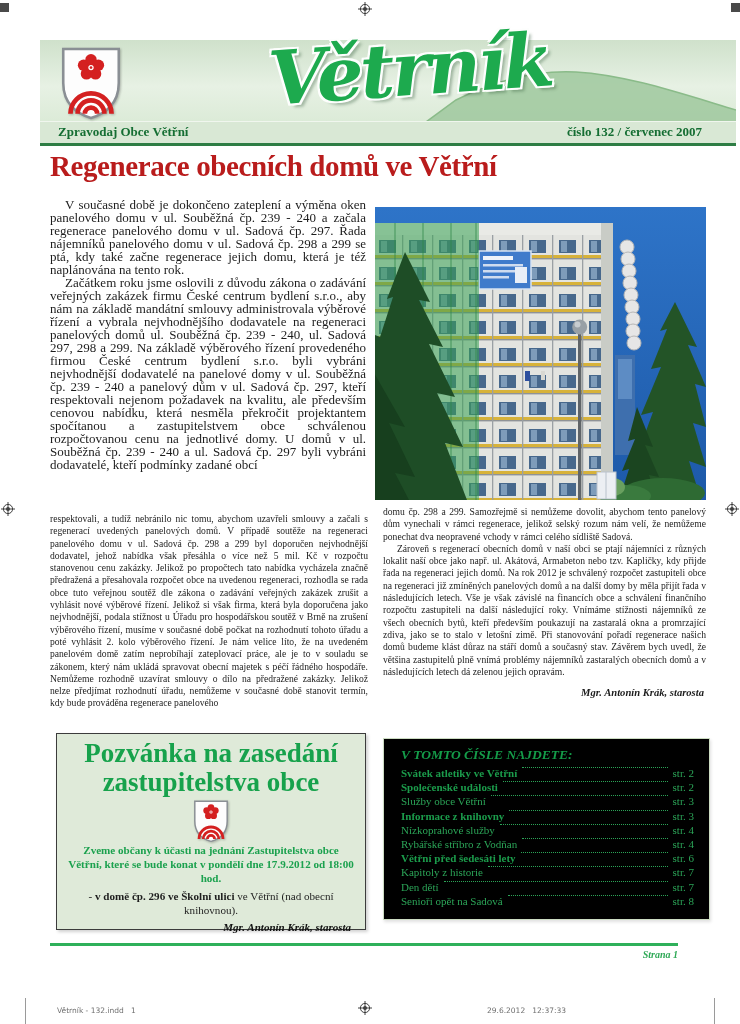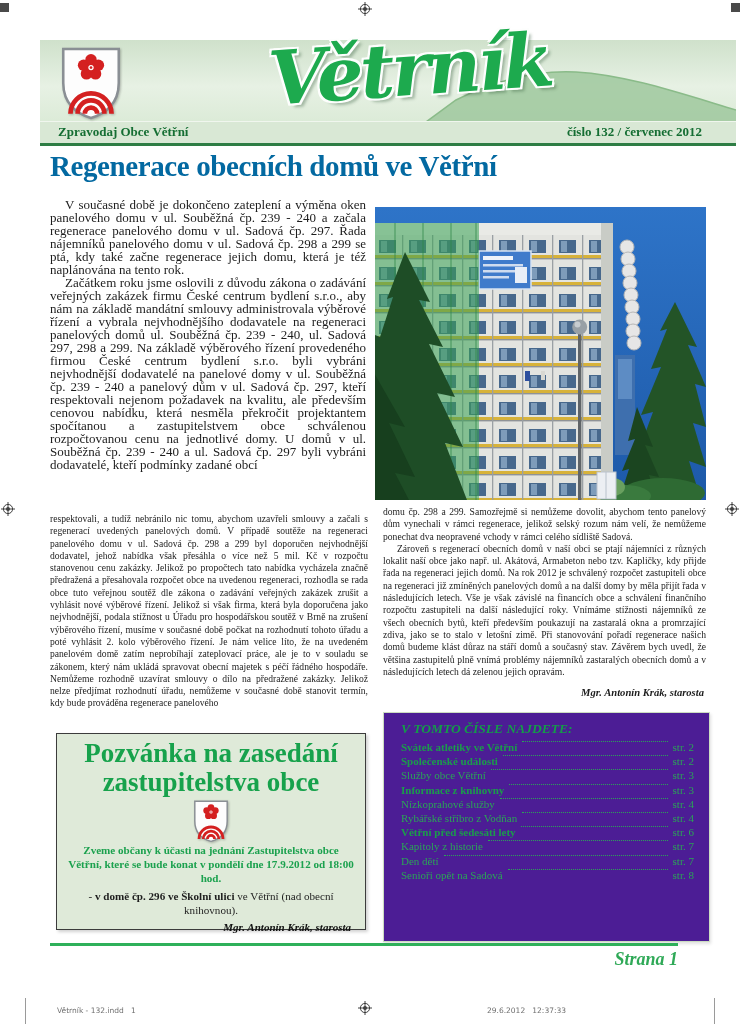--- a/index.html
+++ b/index.html
@@ -14,50 +14,50 @@
   .publisher{position:absolute;left:18px;bottom:3px;font-size:13px;font-weight:bold;color:#156e33;}
   .issue{position:absolute;right:34px;bottom:3px;font-size:13px;font-weight:bold;color:#156e33;}
   .coa-masthead{position:absolute;left:20px;top:6px;width:62px;height:74px;filter:drop-shadow(1px 1px 1px rgba(0,0,0,.25));}
   .hill{position:absolute;right:0;bottom:21px;width:310px;height:60px;}
   .title-script{position:absolute;left:195px;top:-14px;width:350px;text-align:center;
     font-family:"DejaVu Serif",serif;font-style:italic;font-weight:bold;font-size:74px;
     color:#1daa4e;transform:rotate(-4deg);letter-spacing:-3px;z-index:5;
     text-shadow:2px 2px 0 #fdfefd,-2px -2px 0 #fdfefd,2px -2px 0 #fdfefd,-2px 2px 0 #fdfefd,4px 4px 3px rgba(40,80,50,.35);}
 
   
-  .headline{position:absolute;left:50px;top:150px;width:660px;font-size:29px;font-weight:bold;color:#0369a1;letter-spacing:-.4px;}
+  .headline{position:absolute;left:50px;top:150px;width:660px;font-size:29px;font-weight:bold;color:#b91c1c;letter-spacing:-.4px;}
   .col-top{position:absolute;left:50px;top:198px;width:316px;height:307px;font-size:13px;line-height:13px;text-align:justify;color:#1c1c1c;overflow:hidden;}
   .col-top p{margin:0;text-indent:15px;}
   .photo{position:absolute;left:375px;top:207px;width:331px;height:293px;}
   .col-bl{position:absolute;left:50px;top:513px;width:318px;height:228px;font-size:9.6px;line-height:12.3px;text-align:justify;color:#1c1c1c;overflow:hidden;}
   .col-br{position:absolute;left:383px;top:506px;width:323px;height:232px;font-size:9.6px;line-height:12.3px;text-align:justify;color:#1c1c1c;}
   .col-br p{margin:0;}
   .col-br p.indent{text-indent:14px;}
   .sig{text-align:right;font-weight:bold;font-style:italic;font-size:10.6px;margin-top:9px;padding-right:2px;}
 
   
   .inv-box{position:absolute;left:56px;top:733px;width:310px;height:197px;background:#dfead9;
     border:1px solid #3c3c3c;box-shadow:2px 2px 3px rgba(0,0,0,.18);text-align:center;box-sizing:border-box;}
   .inv-title{margin-top:5px;font-size:27px;line-height:1.06;font-weight:bold;color:#17a24c;}
   .inv-coa{width:36px;height:44px;margin:3px auto 1px;display:block;filter:drop-shadow(1px 1px 1px rgba(0,0,0,.25));}
   .inv-lead{font-size:11.1px;font-weight:bold;color:#1ba14e;line-height:1.26;margin:1px 10px 4px;}
   .inv-body{font-size:11.1px;color:#1e1e1e;line-height:1.22;margin:0 6px;}
   .inv-sig{font-size:11px;font-weight:bold;font-style:italic;text-align:right;margin:4px 14px 0;color:#111;}
 
   
-  .toc-box{position:absolute;left:383px;top:712px;width:327px;height:230px;background:#4c1d95;
+  .toc-box{position:absolute;left:383px;top:738px;width:327px;height:182px;background:#000000;
     border:1px solid #ccdcc2;box-shadow:1px 2px 3px rgba(0,0,0,.12);padding:7px 15px 0 17px;box-sizing:border-box;}
   .toc-heading{font-size:13.5px;font-weight:bold;font-style:italic;color:#149c49;margin:1px 0 4px;}
   .toc-row{display:flex;align-items:flex-start;font-size:11px;color:#2ba457;height:14.2px;}
   .toc-row.bold .lbl{font-weight:bold;color:#1b9c4b;}
   .dots{flex:1;border-bottom:1.5px dotted #2ba457;margin:0 5px 2px;}
 
   
   .rule{position:absolute;left:50px;top:943px;width:628px;height:2.5px;background:#2fb05a;}
-  .page-label{position:absolute;left:50px;top:949px;width:628px;text-align:right;font-size:18px;font-weight:bold;font-style:italic;color:#2fa957;}
+  .page-label{position:absolute;left:50px;top:949px;width:628px;text-align:right;font-size:10px;font-weight:bold;font-style:italic;color:#2fa957;}
   .print-foot{position:absolute;left:0;top:998px;width:608px;height:26px;font-family:"DejaVu Sans",sans-serif;font-size:7.5px;color:#6e6e6e;}
   .print-file{position:absolute;left:57px;top:8px;white-space:pre;}
   .print-time{position:absolute;right:42px;top:8px;white-space:pre;}
   .cropline{position:absolute;width:1px;background:#9a9a9a;}
   .reg{position:absolute;width:14px;height:14px;}
   .corner{position:absolute;background:#4a4a4a;}
 </style>
 </head>
 <body>
 
@@ -108,21 +108,21 @@
     <svg class="hill" viewBox="0 0 310 60" preserveAspectRatio="none">
       <path d="M0,60 L30,38 C70,18 110,8 150,10 C200,13 250,30 310,48 L310,60 Z" fill="#9fc89e" opacity="0.85"></path>
       <path d="M0,60 L30,38 C70,18 110,8 150,10 C200,13 250,30 310,48" fill="none" stroke="#8abb89" stroke-width="1.5"></path>
     </svg>
     <div class="masthead-strip"></div>
     <svg class="coa-masthead" viewBox="0 0 60 72">
         <use href="#coa"></use>
       </svg>
     <div class="title-script">Větrník</div>
     <div class="publisher">Zpravodaj Obce Větřní</div>
-    <div class="issue">číslo 132 / červenec 2012</div>
+    <div class="issue">číslo 132 / červenec 2007</div>
   </div>
 
   <h1 class="headline" style="margin:0;">Regenerace obecních domů ve Větřní</h1>
 
   <div class="col-top">
     <p>V současné době je dokončeno zateplení a výměna oken panelového domu v ul. Souběžná čp. 239 - 240 a začala regenerace panelového domu v ul. Sadová čp. 297. Řada nájemníků panelového domu v ul. Sadová čp. 298 a 299 se ptá, kdy také začne regenerace jejich domu, která je též naplánována na tento rok.</p>
     <p>Začátkem roku jsme oslovili z důvodu zákona o zadávání veřejných zakázek firmu České centrum bydlení s.r.o., aby nám na základě mandátní smlouvy administrovala výběrové řízení a vybrala nejvhodnějšího dodavatele na regeneraci panelových domů ul. Souběžná čp. 239 - 240, ul. Sadová 297, 298 a 299. Na základě výběrového řízení provedeného firmou České centrum bydlení s.r.o. byli vybráni nejvhodnější dodavatelé na panelové domy v ul. Souběžná čp. 239 - 240 a panelový dům v ul. Sadová čp. 297, kteří respektovali nejenom požadavek na kvalitu, ale především cenovou nabídku, která nesměla překročit projektantem spočítanou a zastupitelstvem obce schválenou rozpočtovanou cenu na jednotlivé domy. U domů v ul. Souběžná čp. 239 - 240 a ul. Sadová čp. 297 byli vybráni dodavatelé, kteří podmínky zadané obcí</p>
   </div>
 
   <svg class="photo" viewBox="0 0 331 293" preserveAspectRatio="none">

